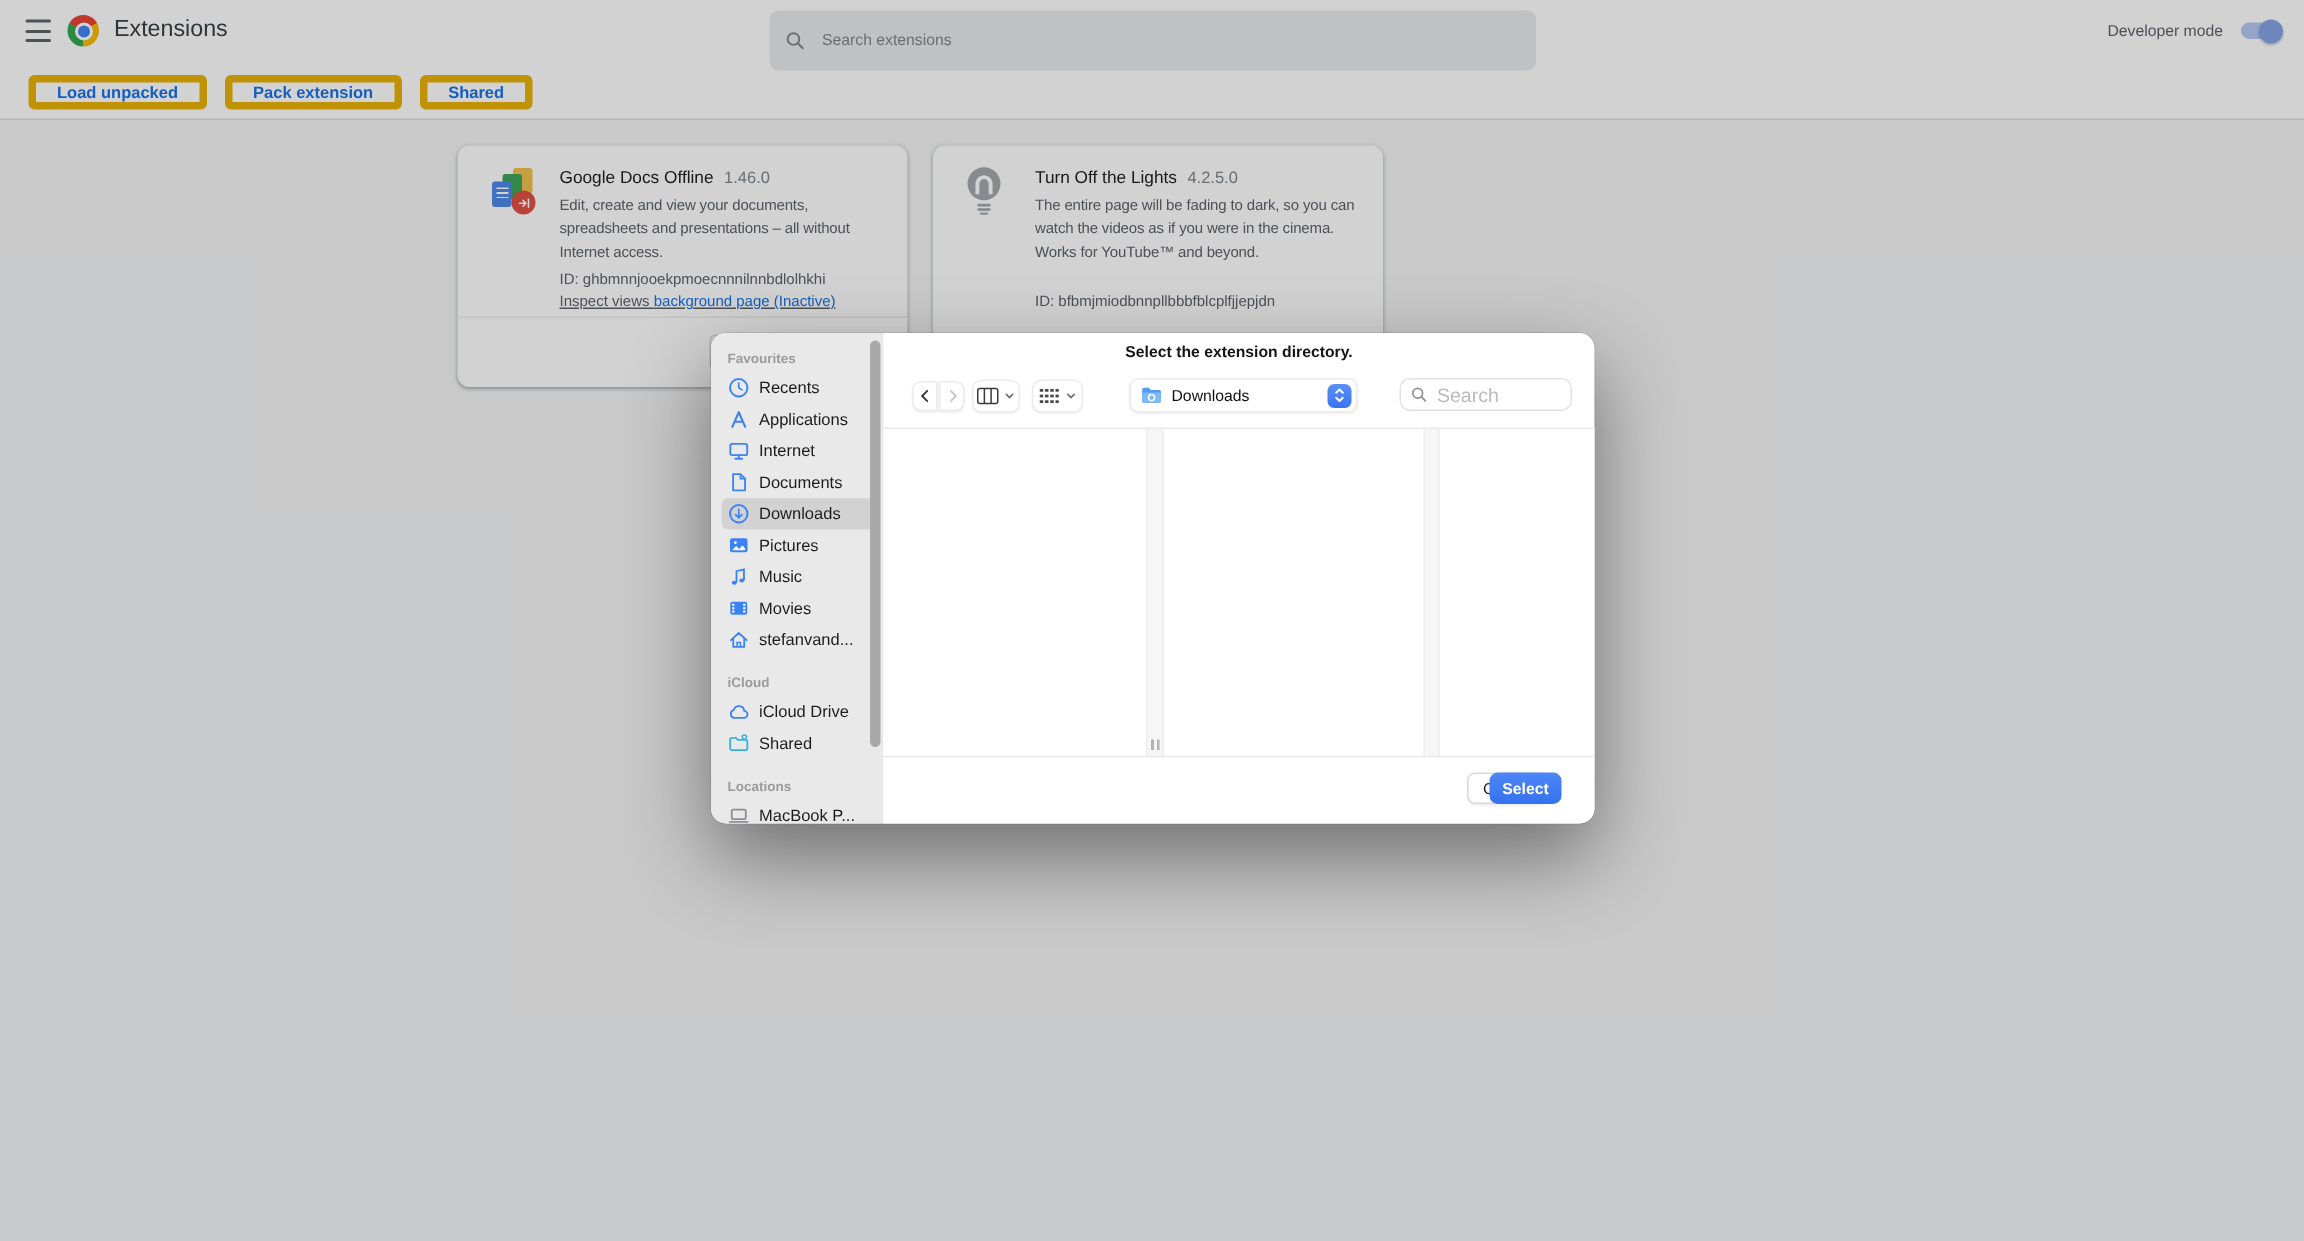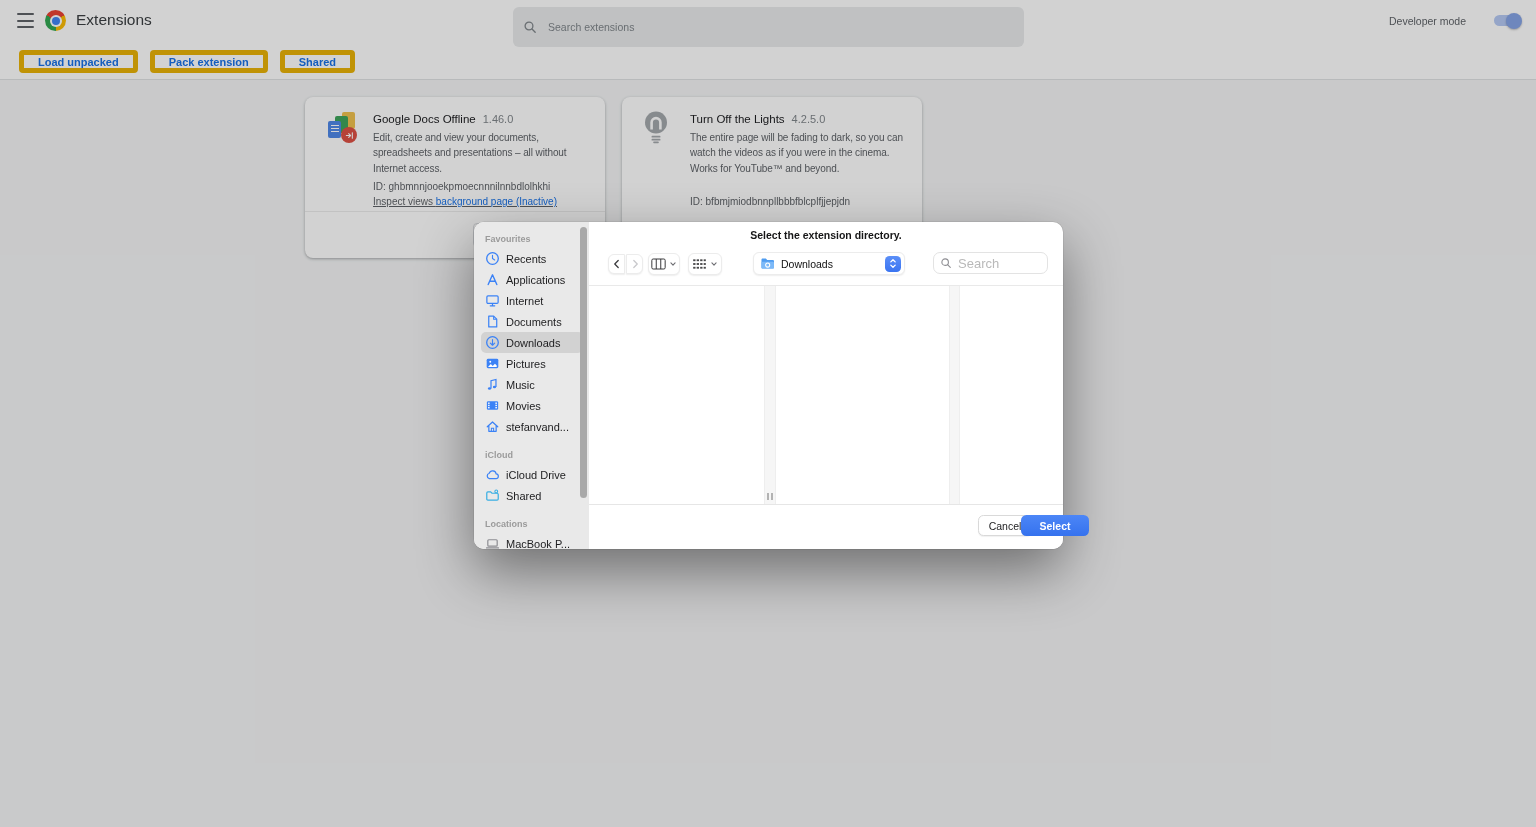--- a/index.html
+++ b/index.html
@@ -12,21 +12,21 @@
   .burger{position:absolute;left:17px;top:13px;width:17px;height:15px;display:flex;flex-direction:column;justify-content:space-between;cursor:pointer;}
   .burger span{display:block;height:2px;background:#5f6368;border-radius:1px;}
   .logo{position:absolute;left:45px;top:10px;width:21px;height:21px;border-radius:50%;
     background:conic-gradient(from 60deg,#fbbc05 0 33.3%,#34a853 0 66.6%,#ea4335 0);}
   .logo-ring{position:absolute;inset:4.5px;background:#fff;border-radius:50%;display:flex;align-items:center;justify-content:center;}
   .logo-dot{width:8px;height:8px;border-radius:50%;background:#4285f4;}
   .hdr-title{position:absolute;left:76px;top:11px;font-size:15.5px;color:#3c4043;}
   .hdr-search{position:absolute;left:513px;top:7px;width:511px;height:40px;background:#e9ebec;border-radius:6px;display:flex;align-items:center;padding:0 10px;box-sizing:border-box;gap:9px;}
   .hdr-search input{flex:1;border:none;outline:none;background:transparent;font-size:10.5px;color:#202124;font-family:inherit;}
   .hdr-search input::placeholder{color:#80868b;}
-  .devmode{position:absolute;right:16px;top:0;height:41px;display:flex;align-items:center;gap:28px;}
+  .devmode{position:absolute;right:16px;top:0;height:41px;display:flex;align-items:center;gap:12px;}
   .devmode-label{font-size:10.5px;color:#5f6368;}
   .toggle{width:26px;height:11px;border-radius:6px;background:#b5c9f3;position:relative;cursor:pointer;}
   .knob{position:absolute;right:-2px;top:-2.5px;width:16px;height:16px;border-radius:50%;background:#86a4e6;box-shadow:0 1px 2px rgba(0,0,0,.25);}
   .actionbar{position:absolute;left:19px;top:50px;display:flex;gap:12px;}
   .act-btn{height:23px;padding:0 14px;border:5px solid #eab308;border-radius:4px;background:transparent;color:#1a73e8;font-size:11px;font-weight:bold;font-family:inherit;display:flex;align-items:center;cursor:pointer;}
 
   .card{position:absolute;top:97px;width:300px;height:161px;background:#fff;border-radius:8px;
     box-shadow:0 1px 2px rgba(60,64,67,.25),0 1px 3px 1px rgba(60,64,67,.12);}
   .card-title{position:absolute;left:68px;top:16px;font-size:11.5px;color:#202124;white-space:nowrap;}
   .card-ver{color:#80868b;margin-left:7px;font-size:11px;}
@@ -72,21 +72,21 @@
   .dlg-search input{flex:1;min-width:0;border:none;outline:none;background:transparent;font-size:13px;font-family:inherit;color:#111;}
   .dlg-search input::placeholder{color:#b9b9b9;}
   .dlg-cols{position:absolute;left:115px;right:0;top:63px;bottom:44px;background:#fff;border-top:1px solid #e9e9e9;border-bottom:1px solid #e6e6e6;}
   .gutter{position:absolute;top:0;bottom:0;background:#f6f6f6;border-left:1px solid #eee;border-right:1px solid #eee;cursor:col-resize;}
   .g1{left:175px;width:10px;}
   .g2{left:360px;width:9px;}
   .grip{position:absolute;left:50%;transform:translateX(-50%);bottom:4px;width:6px;height:7px;
     background:repeating-linear-gradient(90deg,#b3b3b3 0 2px,transparent 2px 4px);}
   .dlg-foot{position:absolute;left:115px;right:0;bottom:0;height:44px;background:#fff;border-radius:0 0 10px 0;}
   .btn-cancel{position:absolute;left:344px;top:10px;width:54px;height:21px;border-radius:5.5px;background:#fff;border:1px solid #d9d9d9;box-shadow:0 1px 1px rgba(0,0,0,.06);font-size:10.5px;color:#1d1d1f;font-family:inherit;cursor:pointer;margin-left:45px;}
-  .btn-select{position:absolute;left:404px;top:10px;width:68px;height:21px;border-radius:5.5px;border:none;background:linear-gradient(#4c86f7,#3572ee);font-size:10.5px;font-weight:bold;color:#fff;font-family:inherit;cursor:pointer;margin-left:28px;}
+  .btn-select{position:absolute;left:404px;top:10px;width:48px;height:21px;border-radius:5.5px;border:none;background:linear-gradient(#4c86f7,#3572ee);font-size:10.5px;font-weight:bold;color:#fff;font-family:inherit;cursor:pointer;}
 </style>
 </head>
 <body>
 
 <div class="stage">
 
   <div class="hdr">
     <div class="hdr-row">
       <div class="burger">
           <span></span>

